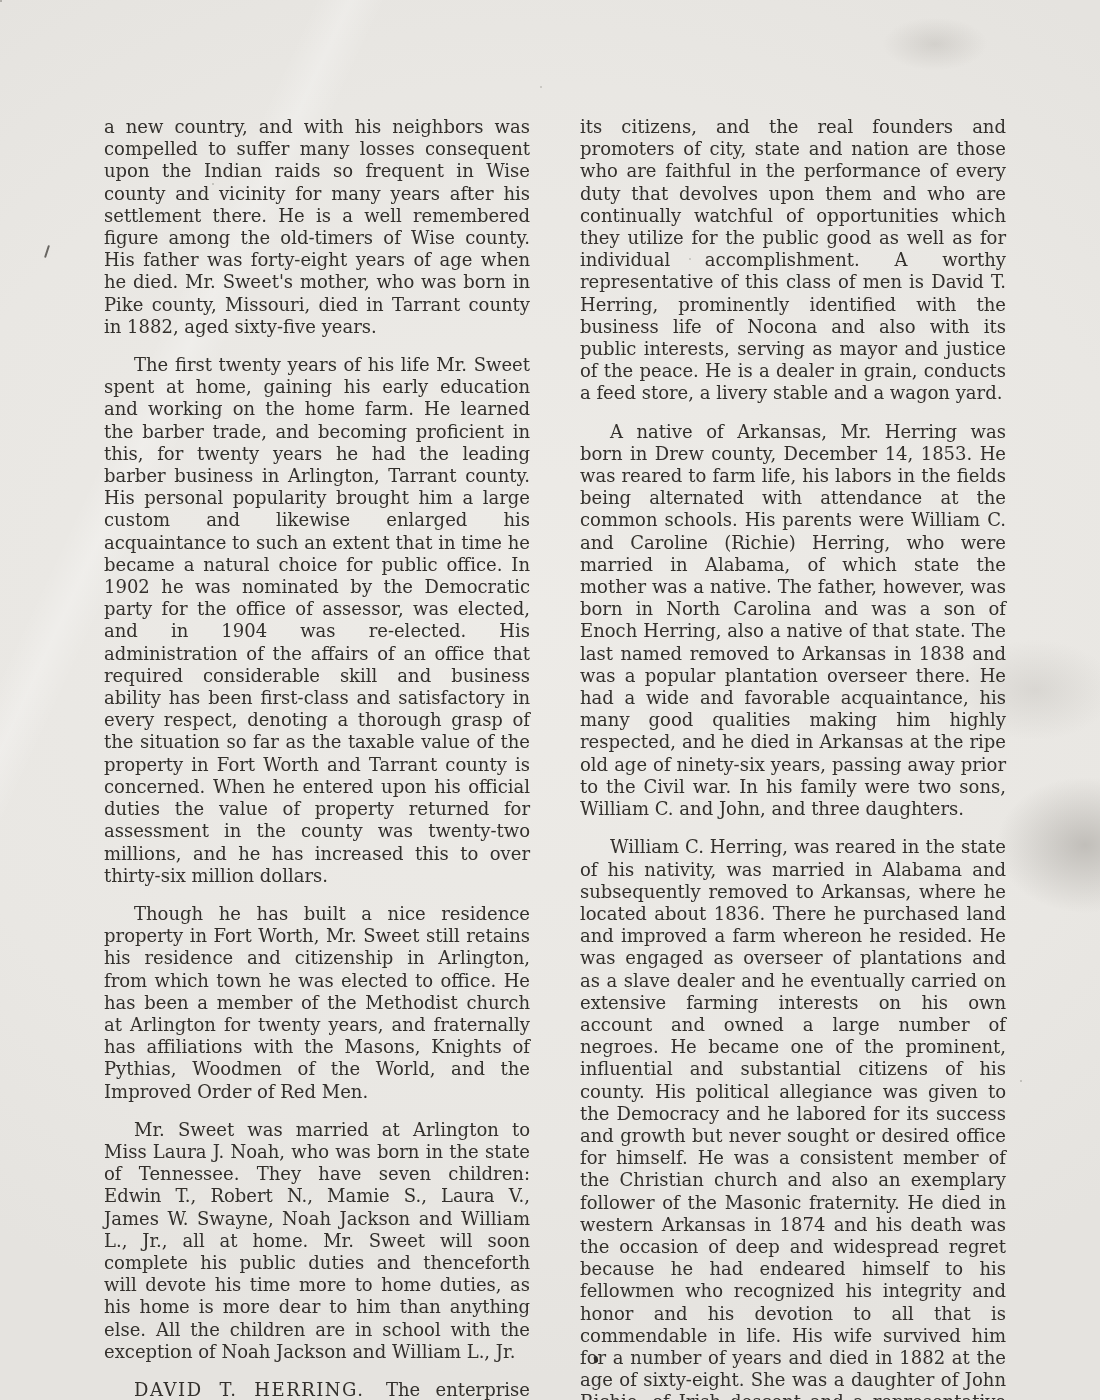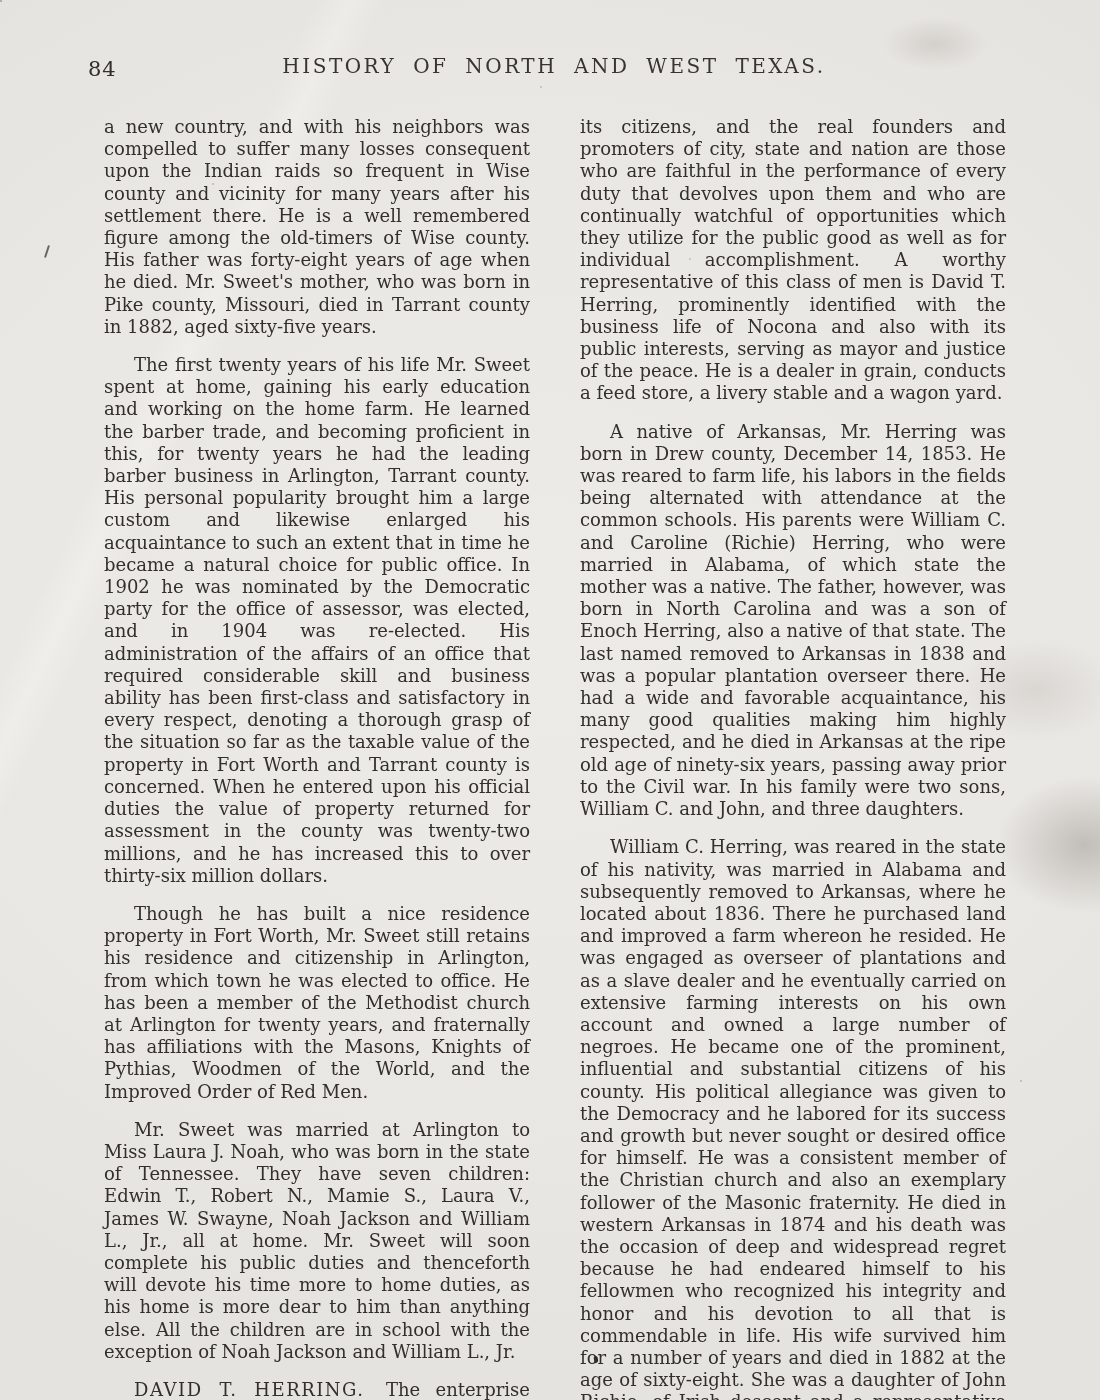--- a/index.html
+++ b/index.html
@@ -109,24 +109,20 @@
       820px 1240px 0 rgba(95,92,87,0.3),
       540px 86px 0 rgba(95,92,87,0.3),
       1020px 1080px 0 rgba(95,92,87,0.35);
   }
 </style>
 </head>
 <body>
 
 <div class="page">
 
-  <div class="header">
-    <span class="pagenum">84</span>
-    <span class="running-title">HISTORY OF NORTH AND WEST TEXAS.</span>
-  </div>
 
   <div class="columns">
 
     <div class="col">
       <p class="noindent">a new country, and with his neighbors was compelled to suffer many losses consequent upon the Indian raids so frequent in Wise county and vicinity for many years after his settlement there.  He is a well remembered figure among the old-timers of Wise county.  His father was forty-eight years of age when he died.  Mr. Sweet's mother, who was born in Pike county, Missouri, died in Tarrant county in 1882, aged sixty-five years.</p>
       <p>The first twenty years of his life Mr. Sweet spent at home, gaining his early education and working on the home farm.  He learned the barber trade, and becoming proficient in this, for twenty years he had the leading barber business in Arlington, Tarrant county.  His personal popularity brought him a large custom and likewise enlarged his acquaintance to such an extent that in time he became a natural choice for public office.  In 1902 he was nominated by the Democratic party for the office of assessor, was elected, and in 1904 was re-elected.  His administration of the affairs of an office that required considerable skill and business ability has been first-class and satisfactory in every respect, denoting a thorough grasp of the situation so far as the taxable value of the property in Fort Worth and Tarrant county is concerned.  When he entered upon his official duties the value of property returned for assessment in the county was twenty-two millions, and he has increased this to over thirty-six million dollars.</p>
       <p>Though he has built a nice residence property in Fort Worth, Mr. Sweet still retains his residence and citizenship in Arlington, from which town he was elected to office.  He has been a member of the Methodist church at Arlington for twenty years, and fraternally has affiliations with the Masons, Knights of Pythias, Woodmen of the World, and the Improved Order of Red Men.</p>
       <p>Mr. Sweet was married at Arlington to Miss Laura J. Noah, who was born in the state of Tennessee.  They have seven children: Edwin T., Robert N., Mamie S., Laura V., James W. Swayne, Noah Jackson and William L., Jr., all at home.  Mr. Sweet will soon complete his public duties and thenceforth will devote his time more to home duties, as his home is more dear to him than anything else.  All the children are in school with the exception of Noah Jackson and William L., Jr.</p>
       <p class="section-start">
         <span class="sect-head">DAVID T. HERRING.</span>

